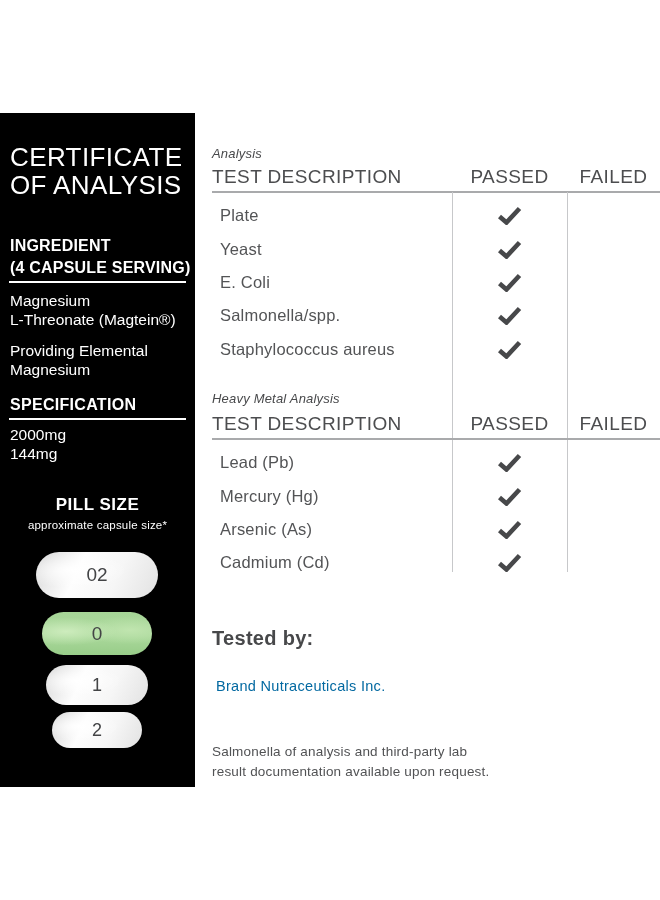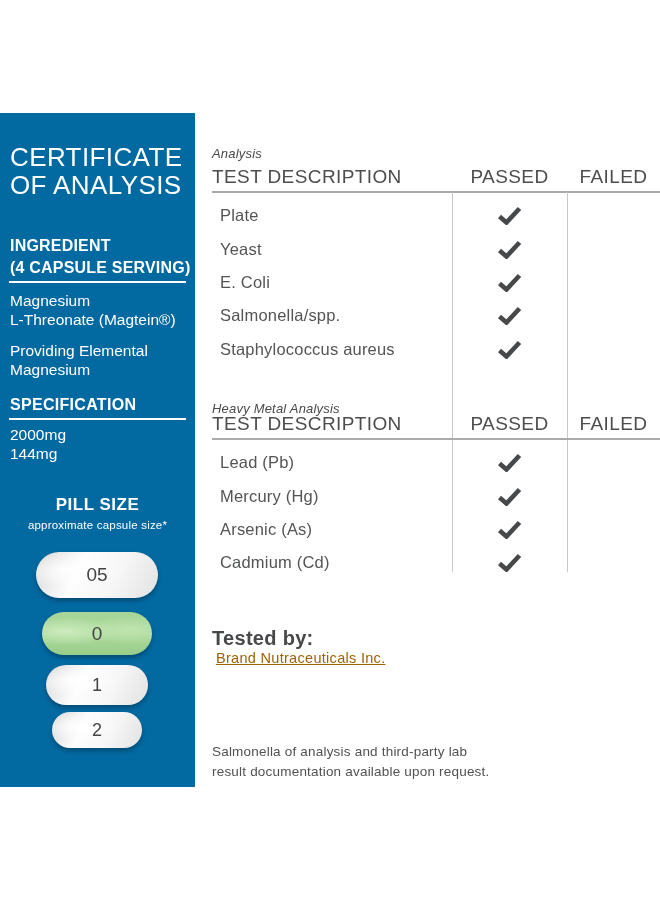--- a/index.html
+++ b/index.html
@@ -12,21 +12,21 @@
     position: relative;
     width: 660px; height: 900px;
     overflow: hidden;
     background: #ffffff;
   }
 
   
   #sidebar {
     position: absolute; left: 0; top: 113px;
     width: 195px; height: 674px;
-    background: #0369a1;
+    background: #000000;
     color: #ffffff;
   }
   .coa-title {
     position: absolute; left: 10px; top: 31px;
     font-size: 26px; line-height: 27.5px;
     letter-spacing: 0.4px; font-weight: 400;
     white-space: nowrap;
   }
   .ing-head {
     position: absolute; left: 10px; top: 122px;
@@ -79,21 +79,21 @@
   #pill-1  { left: 46px; top: 552px; width: 102px; height: 40px; font-size: 18px; }
   #pill-2  { left: 52px; top: 599px; width: 90px;  height: 36px; font-size: 18px; }
 
   
   .section-label {
     position: absolute; left: 212px;
     font-size: 13px; font-style: italic;
     color: #48494b; letter-spacing: 0.2px;
   }
   #analysis-label { top: 146px; }
-  #heavy-metal-label { top: 401px; font-style: italic; }
+  #heavy-metal-label { top: 391px; font-style: italic; }
 
   .thead {
     position: absolute; left: 212px; width: 448px;
     display: flex;
     font-size: 19px; font-weight: 400;
     color: #4c4d4f; letter-spacing: 0.4px;
   }
   #thead1 { top: 166px; }
   #thead2 { top: 413px; }
   .c-desc { width: 240px; box-sizing: border-box; }
@@ -123,22 +123,22 @@
   .trow .c-desc { padding-left: 8px; }
   .check-icon svg { display: block; }
 
   .tested-label {
     position: absolute; left: 212px; top: 620px;
     font-size: 20px; font-weight: 700; color: #47484a;
     letter-spacing: 0.3px;
     margin-top: 7px;
   }
   .tested-value {
-    position: absolute; left: 216px; top: 650px;
-    font-size: 14.5px; color: #a16207; letter-spacing: 0.3px; text-decoration: underline;
+    position: absolute; left: 216px; top: 678px;
+    font-size: 14.5px; color: #0369a1; letter-spacing: 0.3px;
   }
   .footer-note {
     position: absolute; left: 212px; top: 742px;
     font-size: 13.5px; line-height: 20px;
     color: #515254; letter-spacing: 0.2px;
   }
 </style>
 </head>
 <body>
 
@@ -171,21 +171,21 @@
 
     <div class="side-text" id="spec-values">
       <div>2000mg</div>
       <div>144mg</div>
     </div>
 
     <div class="pill-size-head">PILL SIZE</div>
     <div class="pill-size-note">approximate capsule size*</div>
 
     <div class="pill" id="pill-00">
-      <span>05</span>
+      <span>02</span>
     </div>
     <div class="pill highlight" id="pill-0">
       <span>0</span>
     </div>
     <div class="pill" id="pill-1">
       <span>1</span>
     </div>
     <div class="pill" id="pill-2">
       <span>2</span>
     </div>

